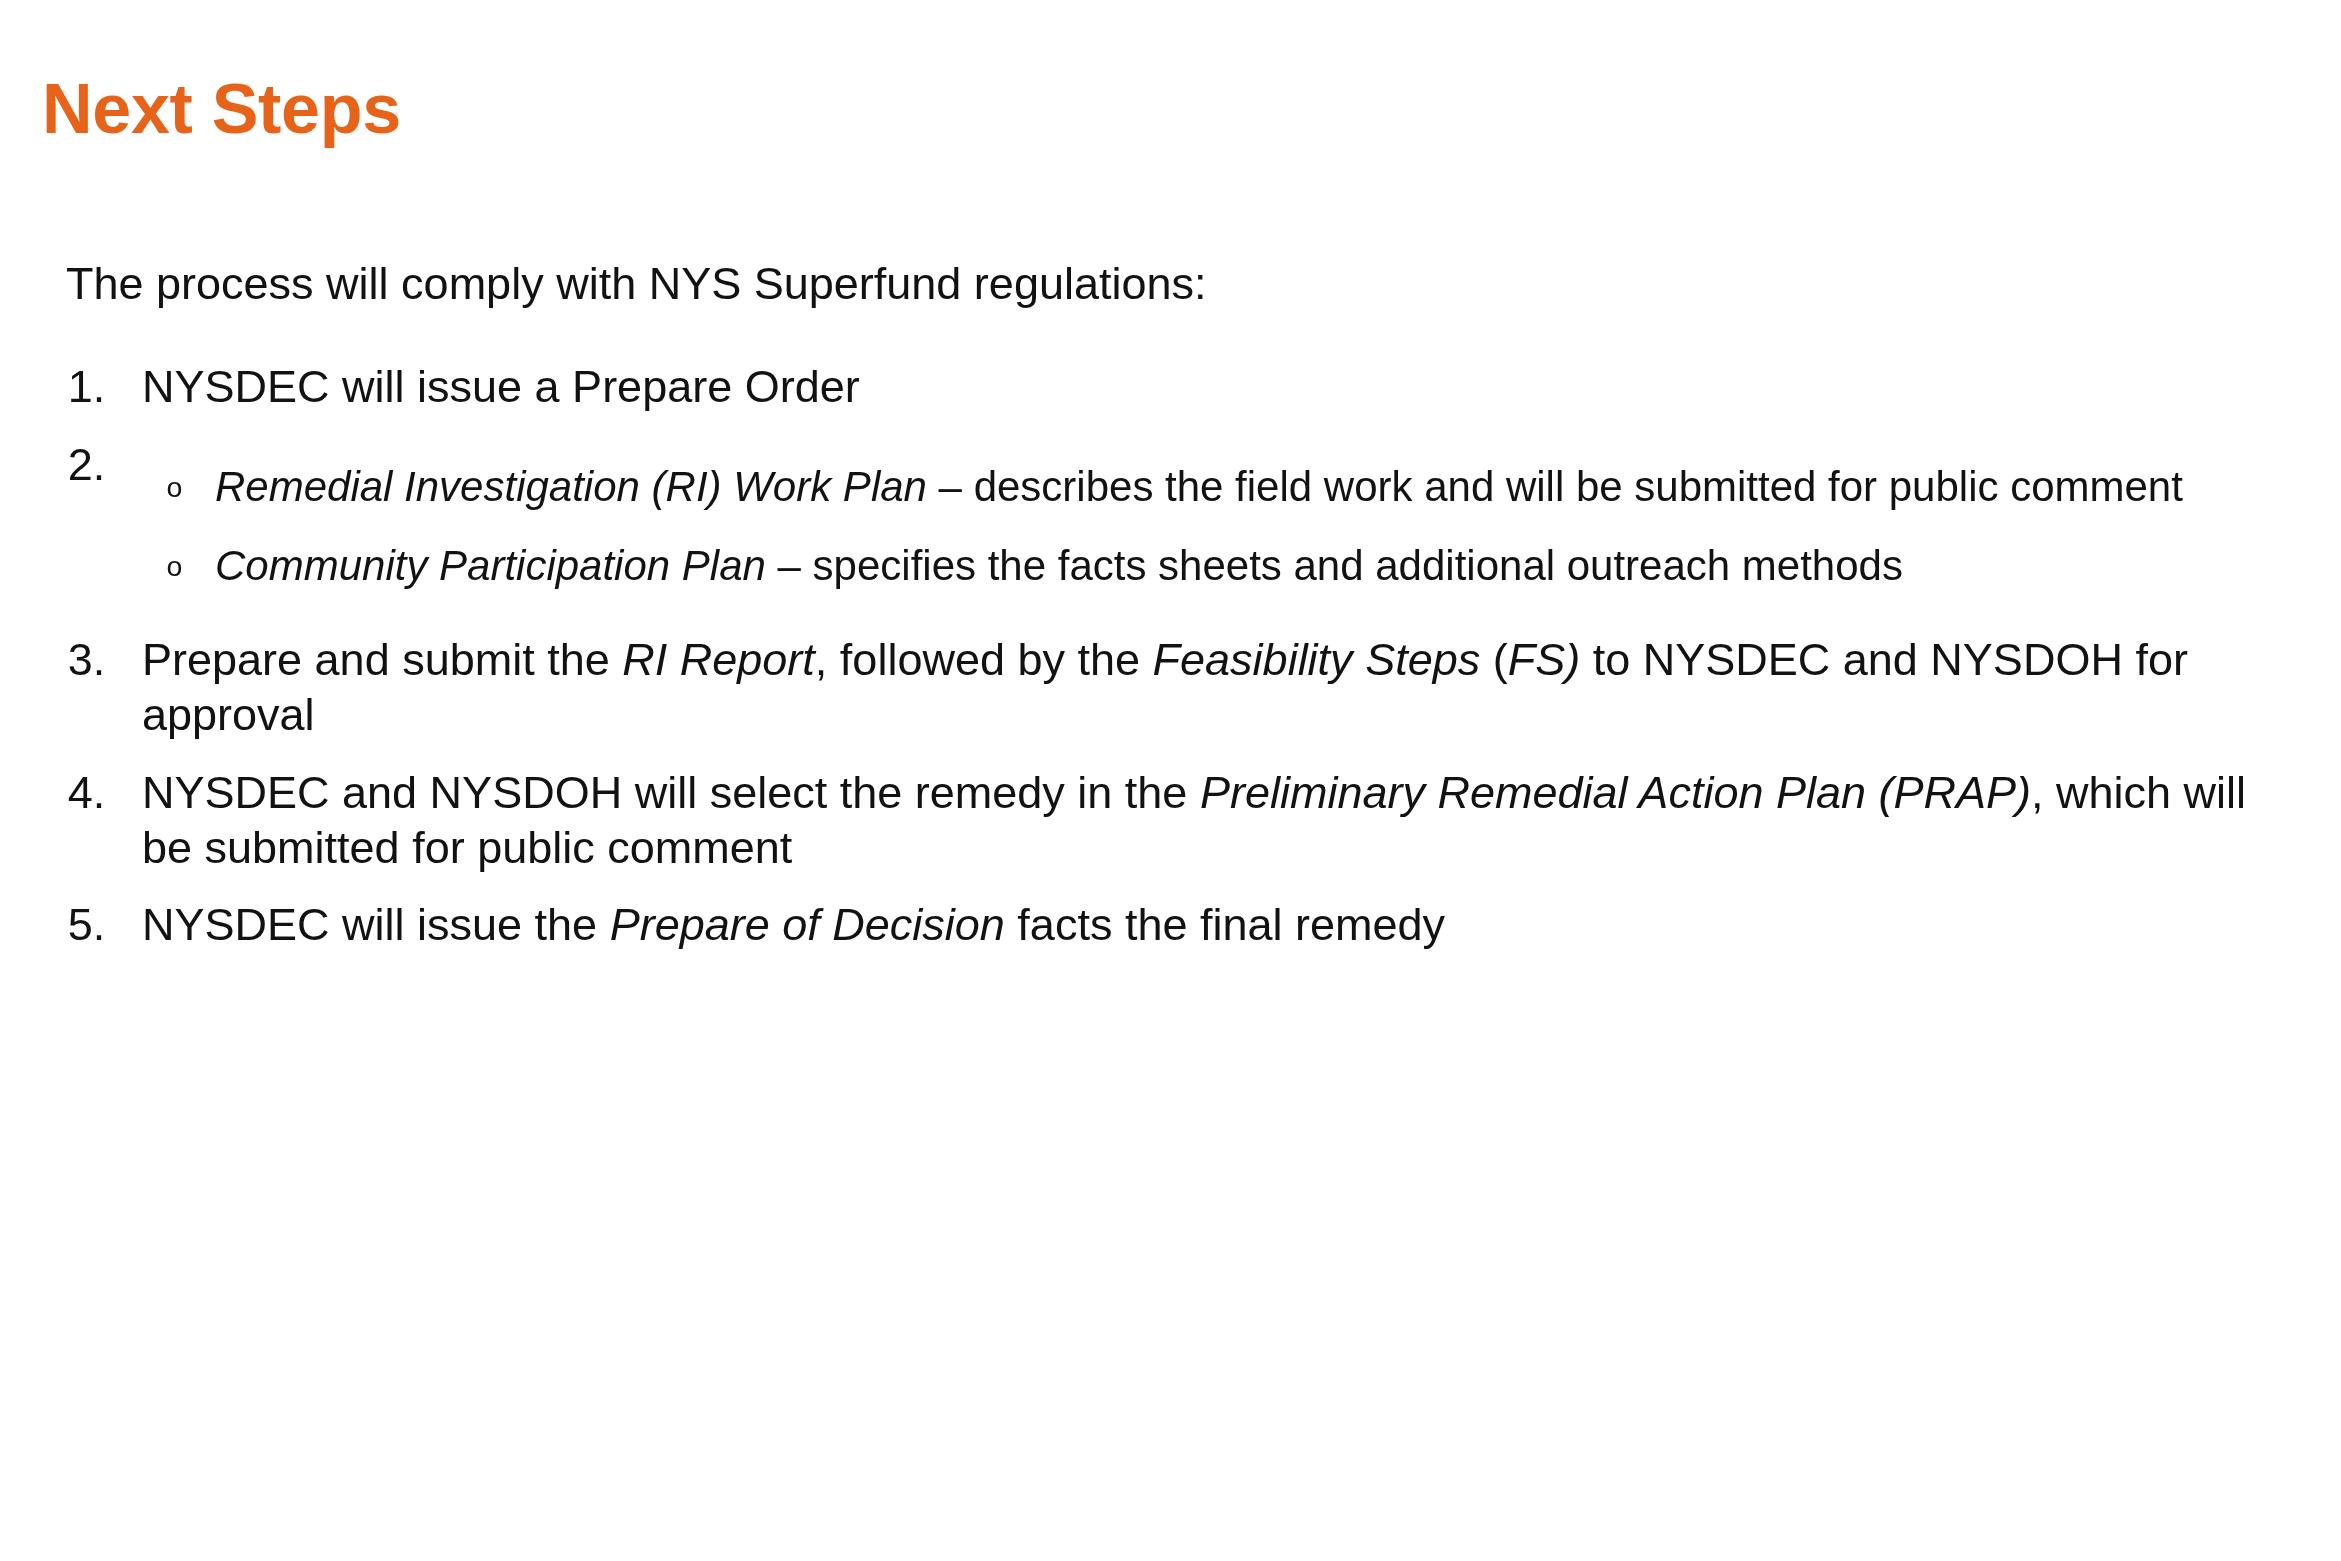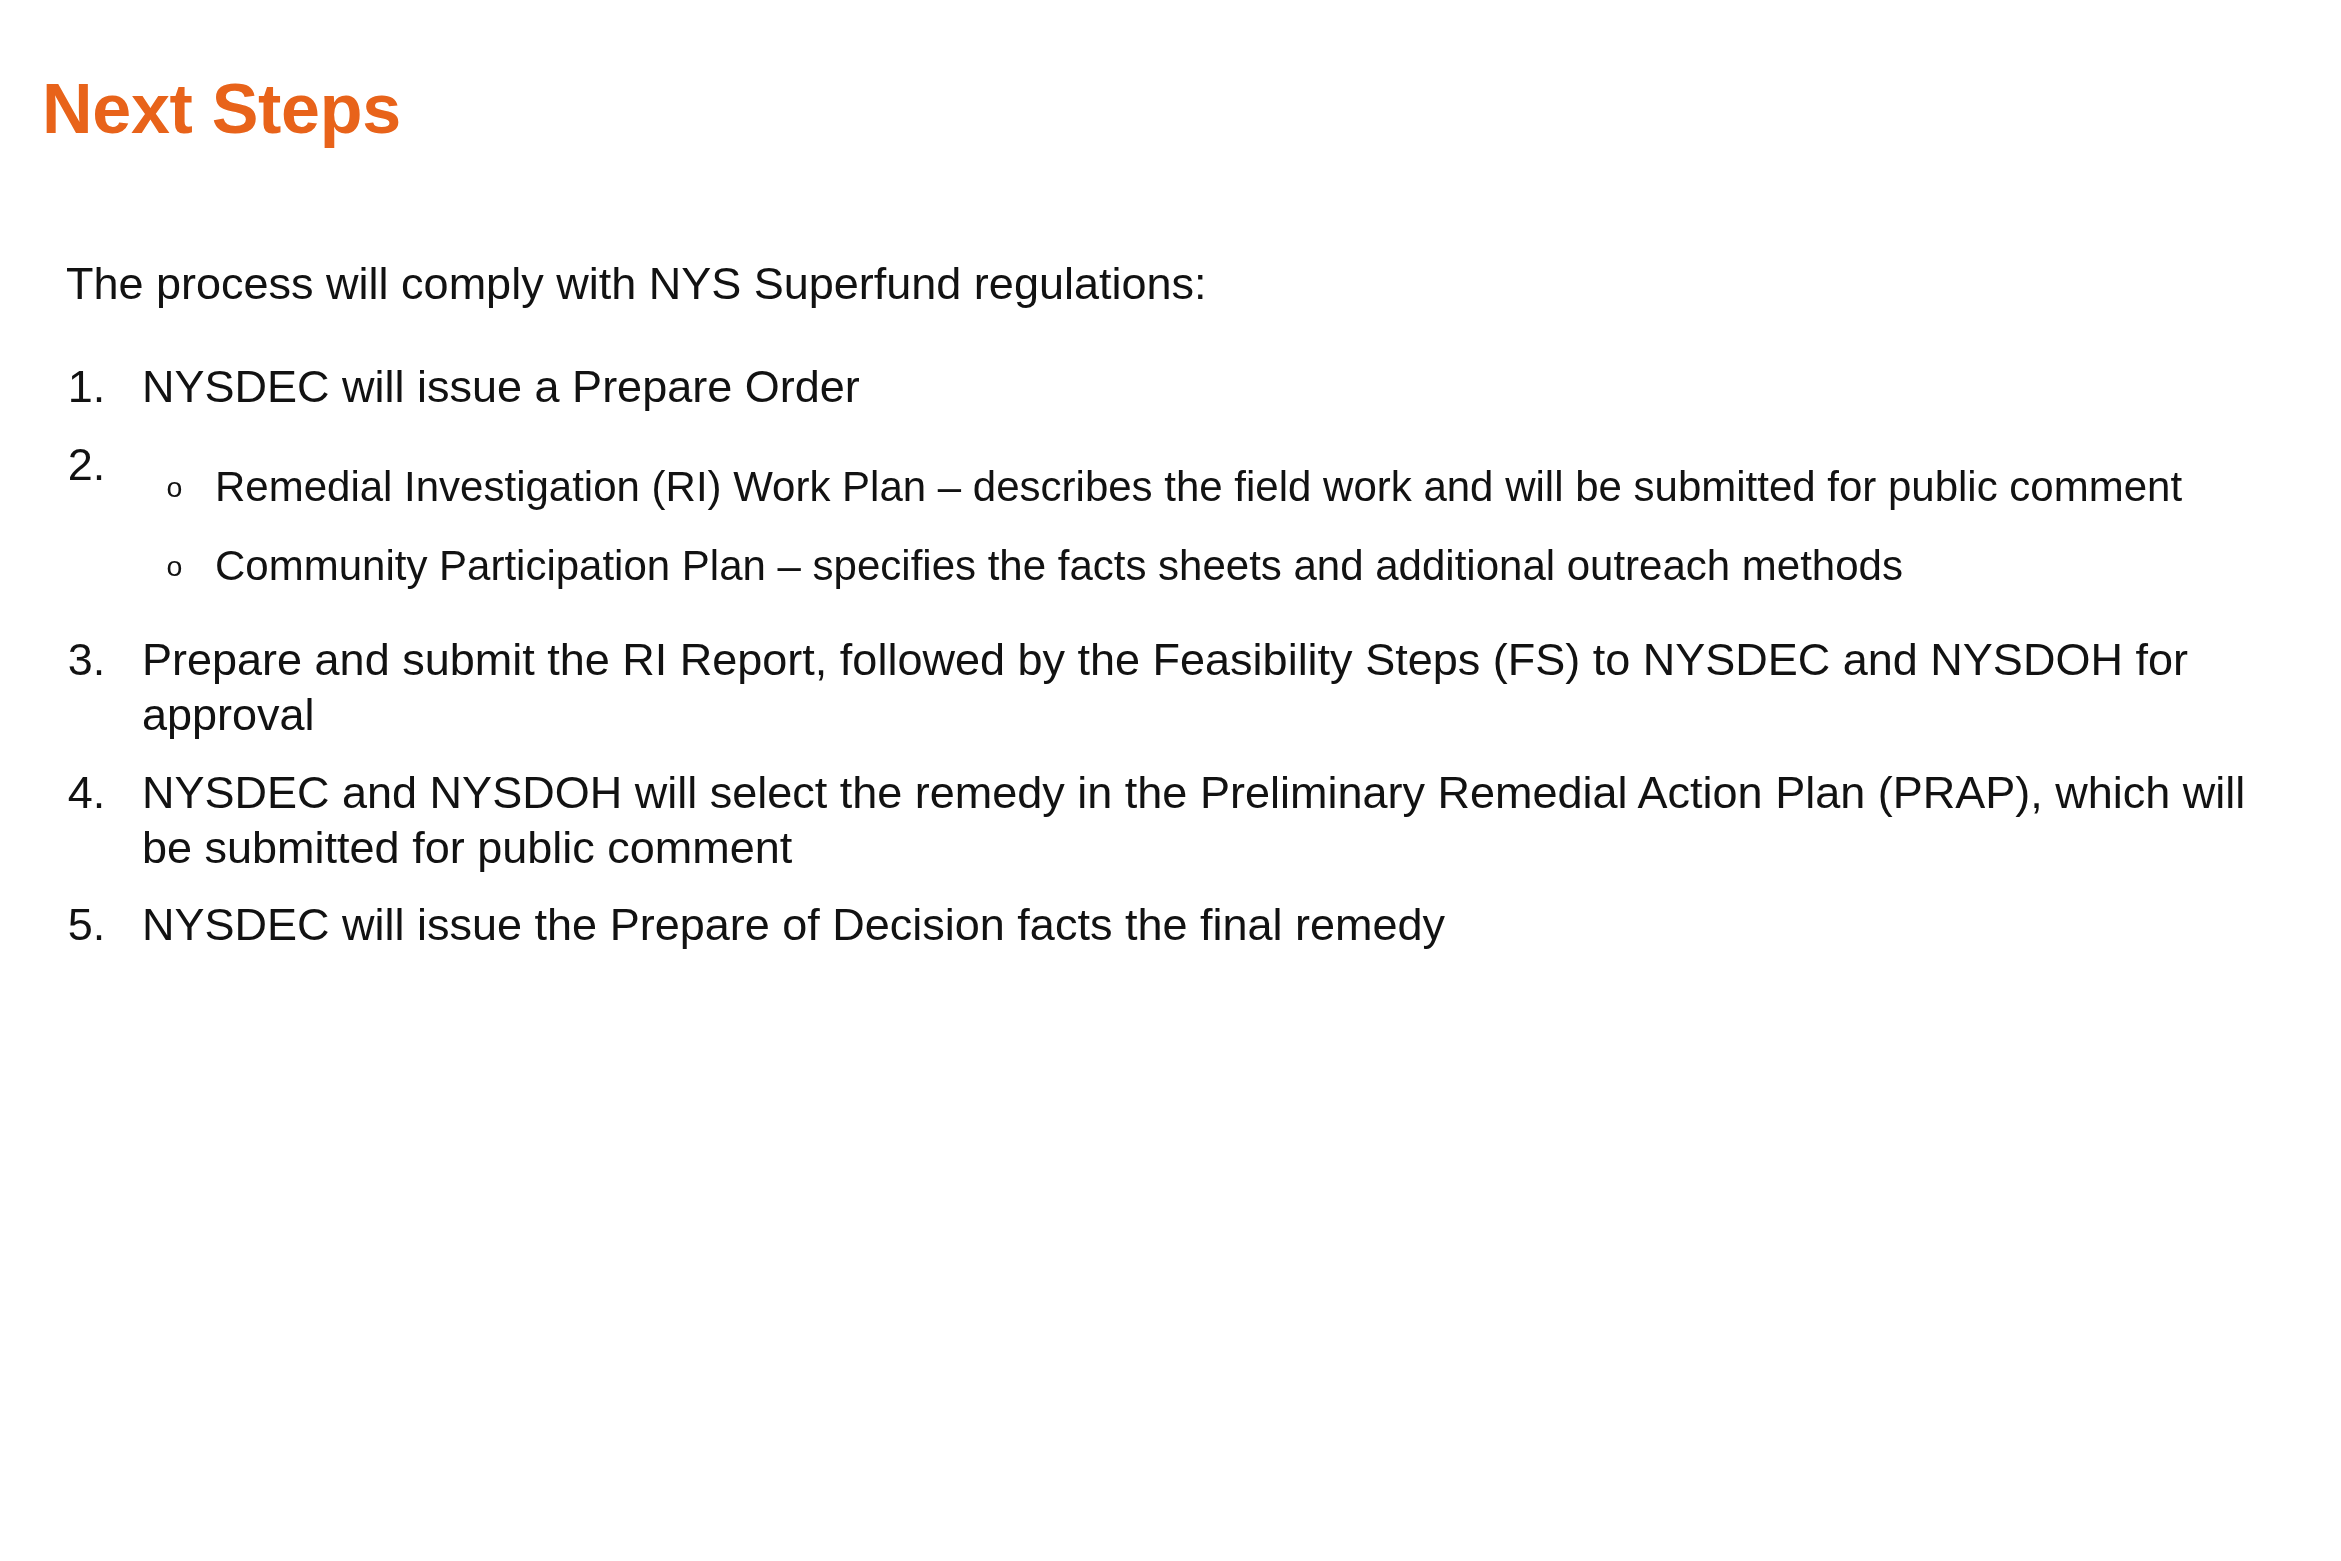--- a/index.html
+++ b/index.html
@@ -138,21 +138,21 @@
     font-size: 28.5px;
     line-height: 1.85;
     padding-left: 24.4px;
     box-sizing: border-box;
   }
   li.substep > .sub-body {
     flex: 1 1 auto;
     min-width: 0;
   }
 
-  .it { }
+  .it { font-style: italic; }
   .ro { font-style: normal; }
 </style>
 </head>
 <body>
 
 <div class="slide">
 
   <div class="slide-header">
 
     <div class="slide-title">Next Steps</div>

